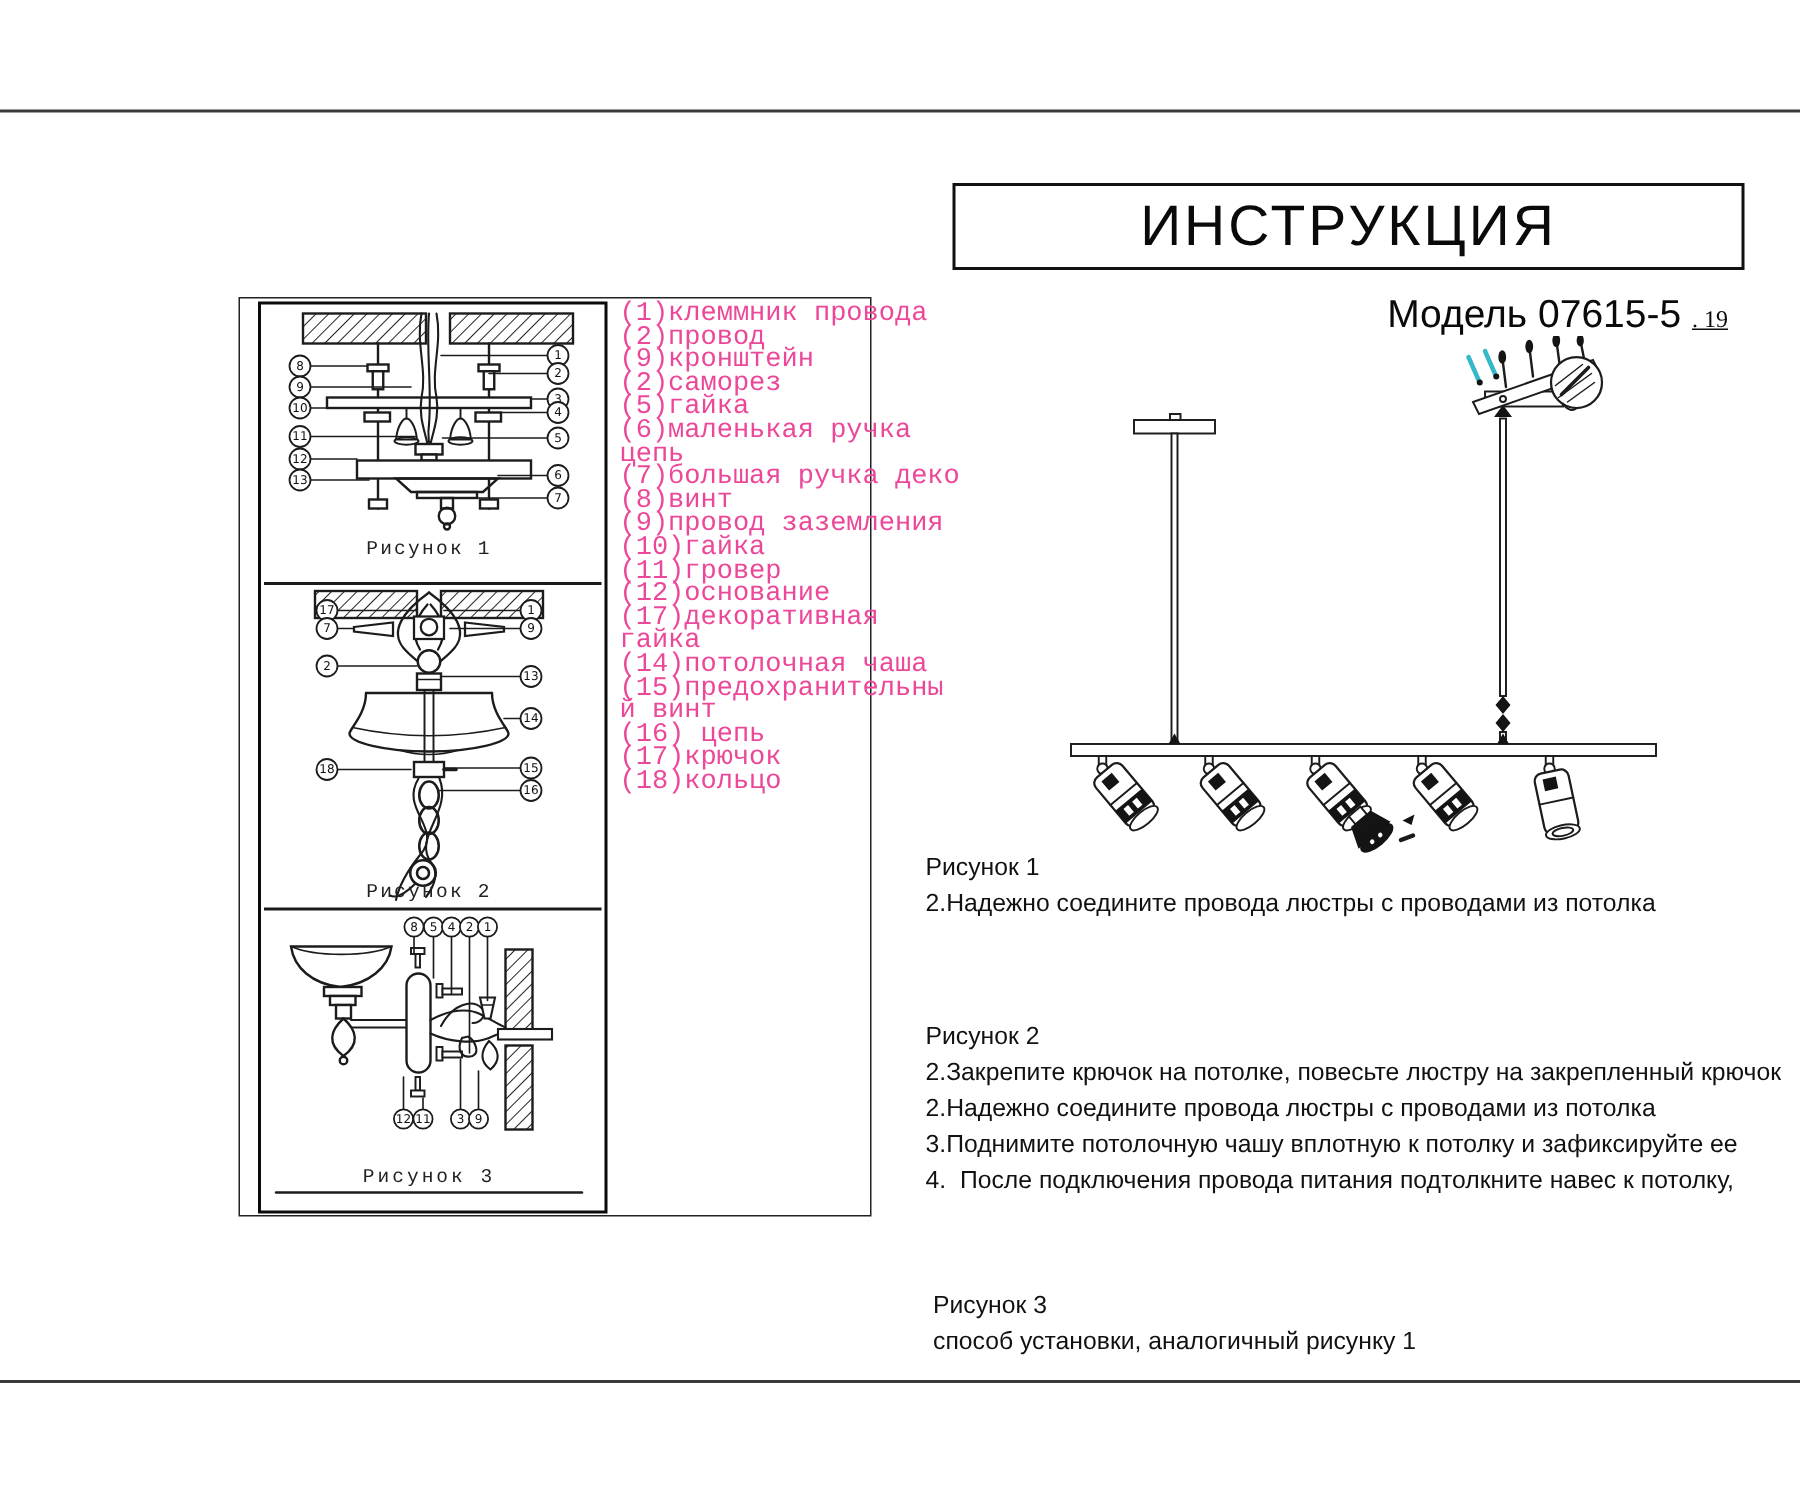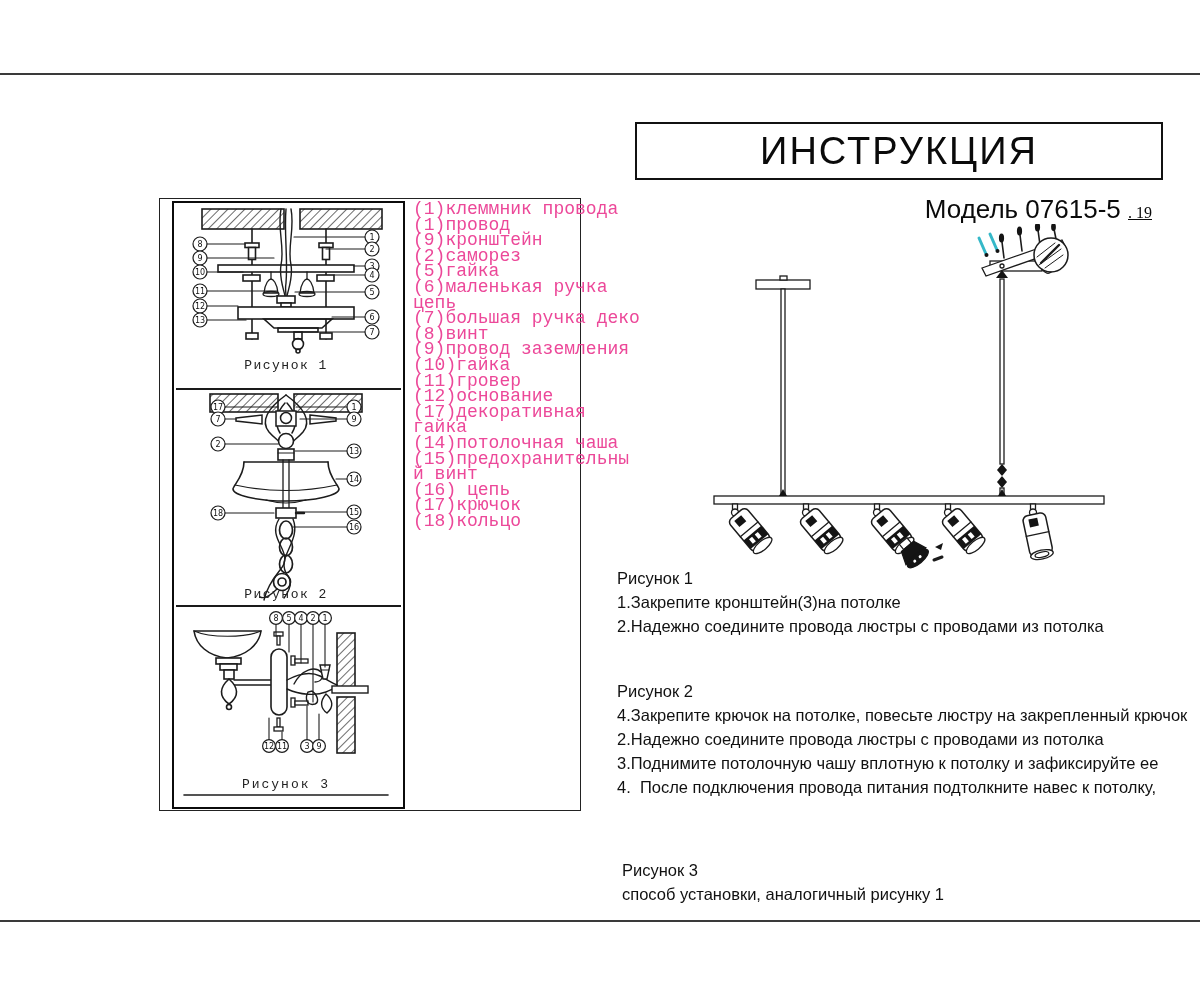--- a/index.html
+++ b/index.html
@@ -309,21 +309,21 @@
             <text x="145" y="139" dominant-baseline="central" text-anchor="middle" fill="#111" stroke="none">9</text>
         </g>
         <text x="112" y="181" text-anchor="middle" fill="#222" stroke="none" font-family="Liberation Mono, monospace" font-size="13" letter-spacing="2">Рисунок  3</text>
         <line x1="10" y1="188" x2="214" y2="188"></line>
       </g>
     </svg>
   </div>
 
   <div class="parts-list">
     <div>(1)клеммник провода</div>
-    <div>(1)провод</div>
+    <div>(2)провод</div>
     <div>(9)кронштейн</div>
     <div>(2)саморез</div>
     <div>(5)гайка</div>
     <div>(6)маленькая ручка</div>
     <div>цепь</div>
     <div>(7)большая ручка деко</div>
     <div>(8)винт</div>
     <div>(9)провод заземления</div>
     <div>(10)гайка</div>
     <div>(11)гровер</div>
@@ -460,27 +460,26 @@
           <circle cx="3" cy="6" r="1.5" fill="#fff" stroke="none"></circle>
         </g>
         <path d="M305,323 l8,-4 -2,7 Z" fill="#141414" stroke="none"></path>
         <line x1="304" y1="336" x2="312" y2="333" stroke-width="3"></line>
       </g>
     </g>
   </svg>
 
   <div class="instr" style="top:566px">
     <div>Рисунок 1</div>
-    <div>1.Закрепите кронштейн(3)на потолке</div>
     <div>2.Надежно соедините провода люстры с проводами из потолка</div>
   </div>
 
   <div class="instr" style="top:679px">
     <div>Рисунок 2</div>
-    <div>4.Закрепите крючок на потолке, повесьте люстру на закрепленный крючок</div>
+    <div>2.Закрепите крючок на потолке, повесьте люстру на закрепленный крючок</div>
     <div>2.Надежно соедините провода люстры с проводами из потолка</div>
     <div>3.Поднимите потолочную чашу вплотную к потолку и зафиксируйте ее</div>
     <div>4.  После подключения провода питания подтолкните навес к потолку,</div>
   </div>
 
   <div class="instr" style="top:858px;padding-left:5px">
     <div>Рисунок 3</div>
     <div>способ установки, аналогичный рисунку 1</div>
   </div>
 

